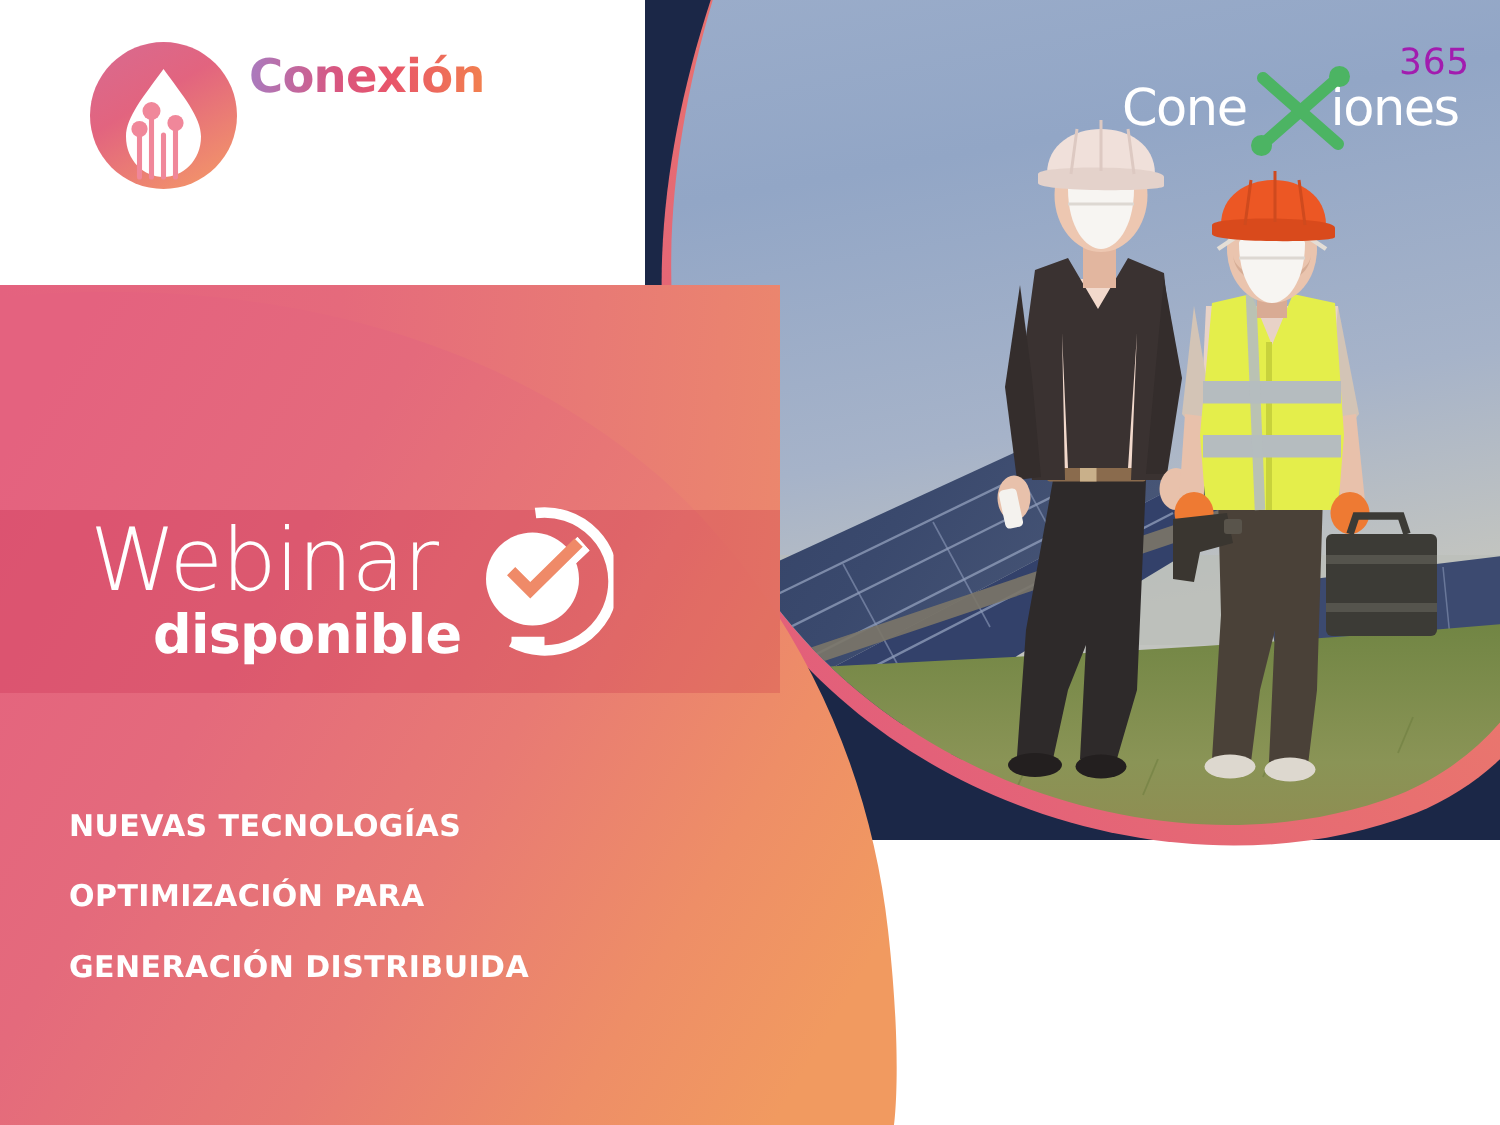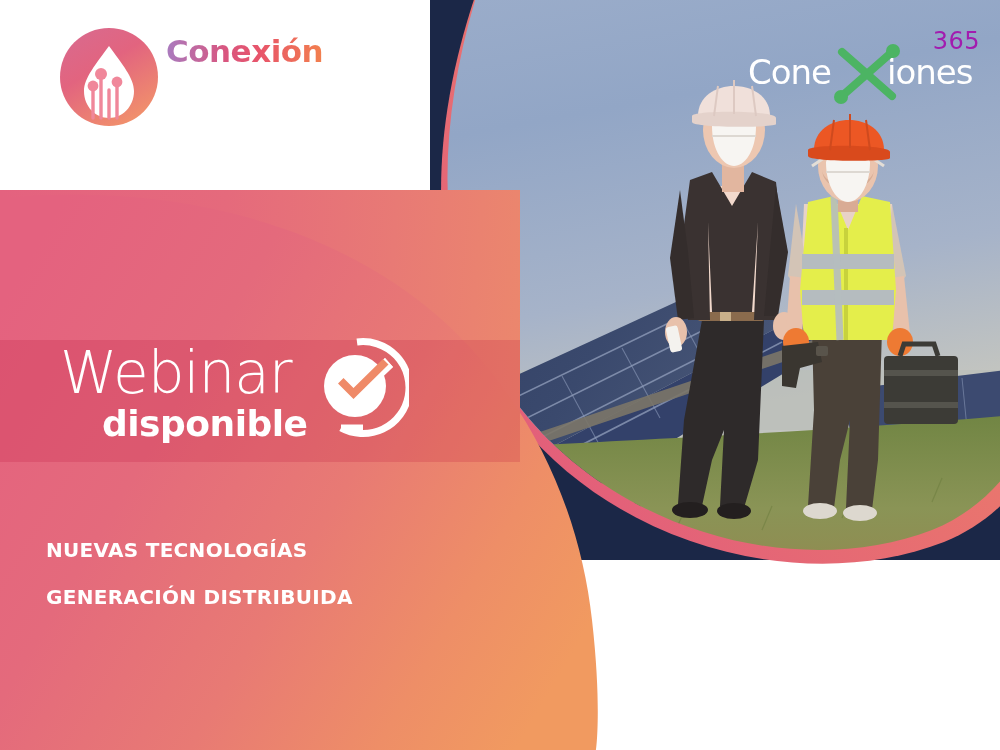--- a/index.html
+++ b/index.html
@@ -354,20 +354,21 @@
       <circle cx="50" cy="50" r="31" fill="#ffffff"></circle>
       <path d="M 30,48 L 38,40 L 49,52 L 80,22 L 88,31 L 49,68 Z" fill="#ffffff"></path>
       <path d="M 30,48 L 38,40 L 49,52 L 80,22 L 88,31 L 49,68 Z" fill="#ffffff"></path>
 
       <path d="M 33,47.5 L 38.5,42 L 48.5,52 L 78,23 L 83.5,28.5 L 48.5,63 Z" fill="#ef8a68"></path>
     </svg>
   </div>
 
   <div class="headline">
     <div>NUEVAS TECNOLOGÍAS</div>
+    <div>OPTIMIZACIÓN PARA</div>
     <div>GENERACIÓN DISTRIBUIDA</div>
   </div>
 
   <div class="mirec-logo">
     <svg class="mirec-mark" viewBox="0 0 98 98">
       <defs>
         <linearGradient id="mirecCircle" x1="0.15" y1="0" x2="0.75" y2="1">
           <stop offset="0%" stop-color="#d96a8e"></stop>
           <stop offset="40%" stop-color="#e2647f"></stop>
           <stop offset="100%" stop-color="#f2936a"></stop>

